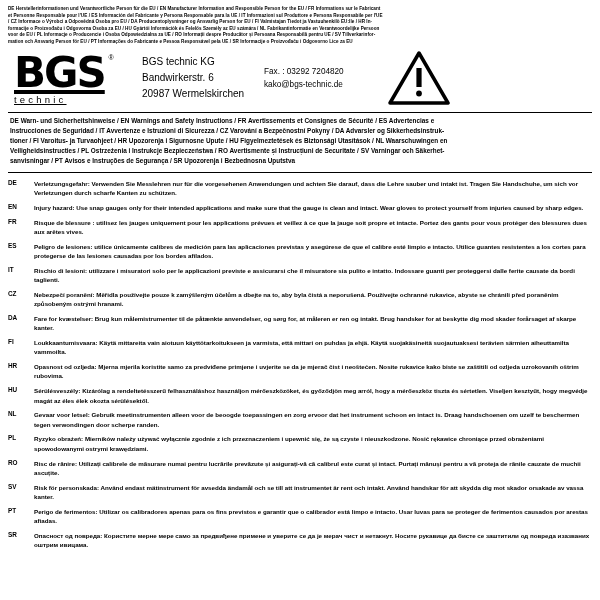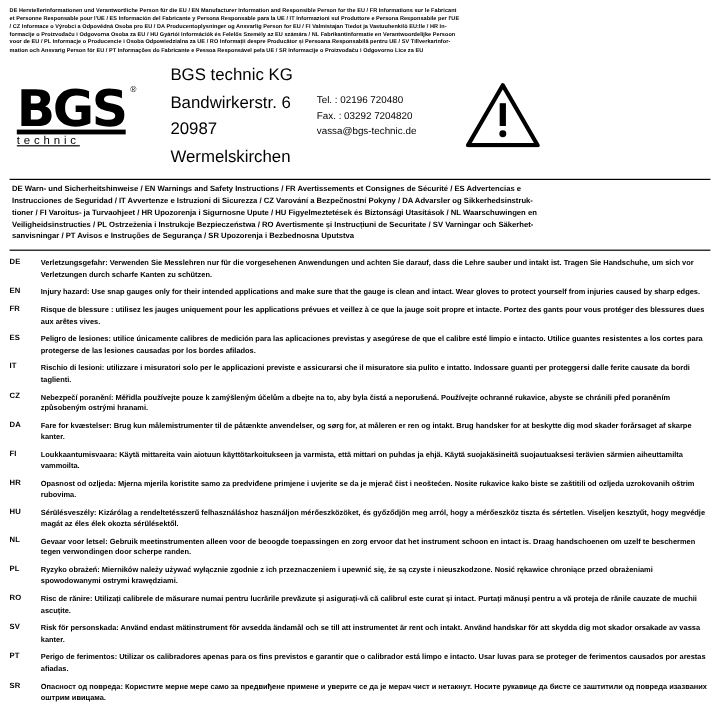--- a/index.html
+++ b/index.html
@@ -74,21 +74,21 @@
     display: block;
     font-size: 9.5px;
     letter-spacing: 3.2px;
     text-align: left;
     margin-top: 1px;
     padding-right: 2px;
     font-weight: normal;
   }
   .addr-cell {
     width: 122px;
-    font-size: 14px;
+    font-size: 10px;
     line-height: 1.62;
   }
   .contact-cell {
     width: 118px;
     font-size: 8.2px;
     line-height: 1.62;
   }
   .web-cell {
     flex: 1;
     text-align: center;
@@ -172,23 +172,22 @@
       </div>
     </div>
 
     <div class="addr-cell">
       <div>BGS technic KG</div>
       <div>Bandwirkerstr. 6</div>
       <div>20987 Wermelskirchen</div>
     </div>
 
     <div class="contact-cell">
-      <div>Tel. :  02196 720480</div>
       <div>Fax. : 03292 7204820</div>
-      <div>vassa@bgs-technic.de</div>
+      <div>kako@bgs-technic.de</div>
     </div>
 
 
     <div class="warn-cell">
       <div class="tri">
         <svg viewBox="0 0 62 54" width="62" height="54" aria-hidden="true">
           <polygon points="31,2 60,52 2,52" fill="#ffffff" stroke="#000000" stroke-width="3.5" stroke-linejoin="round"></polygon>
           <rect x="28.4" y="17" width="5.2" height="19" fill="#000000"></rect>
           <circle cx="31" cy="42.5" r="2.9" fill="#000000"></circle>
         </svg>

